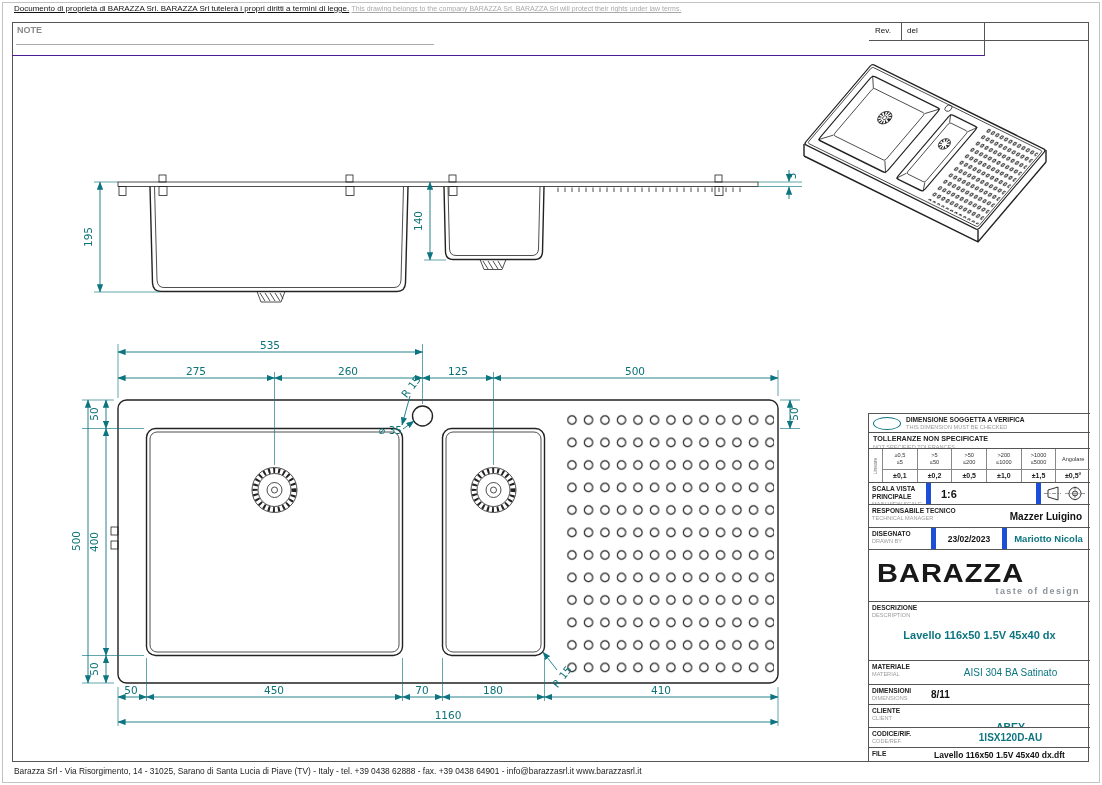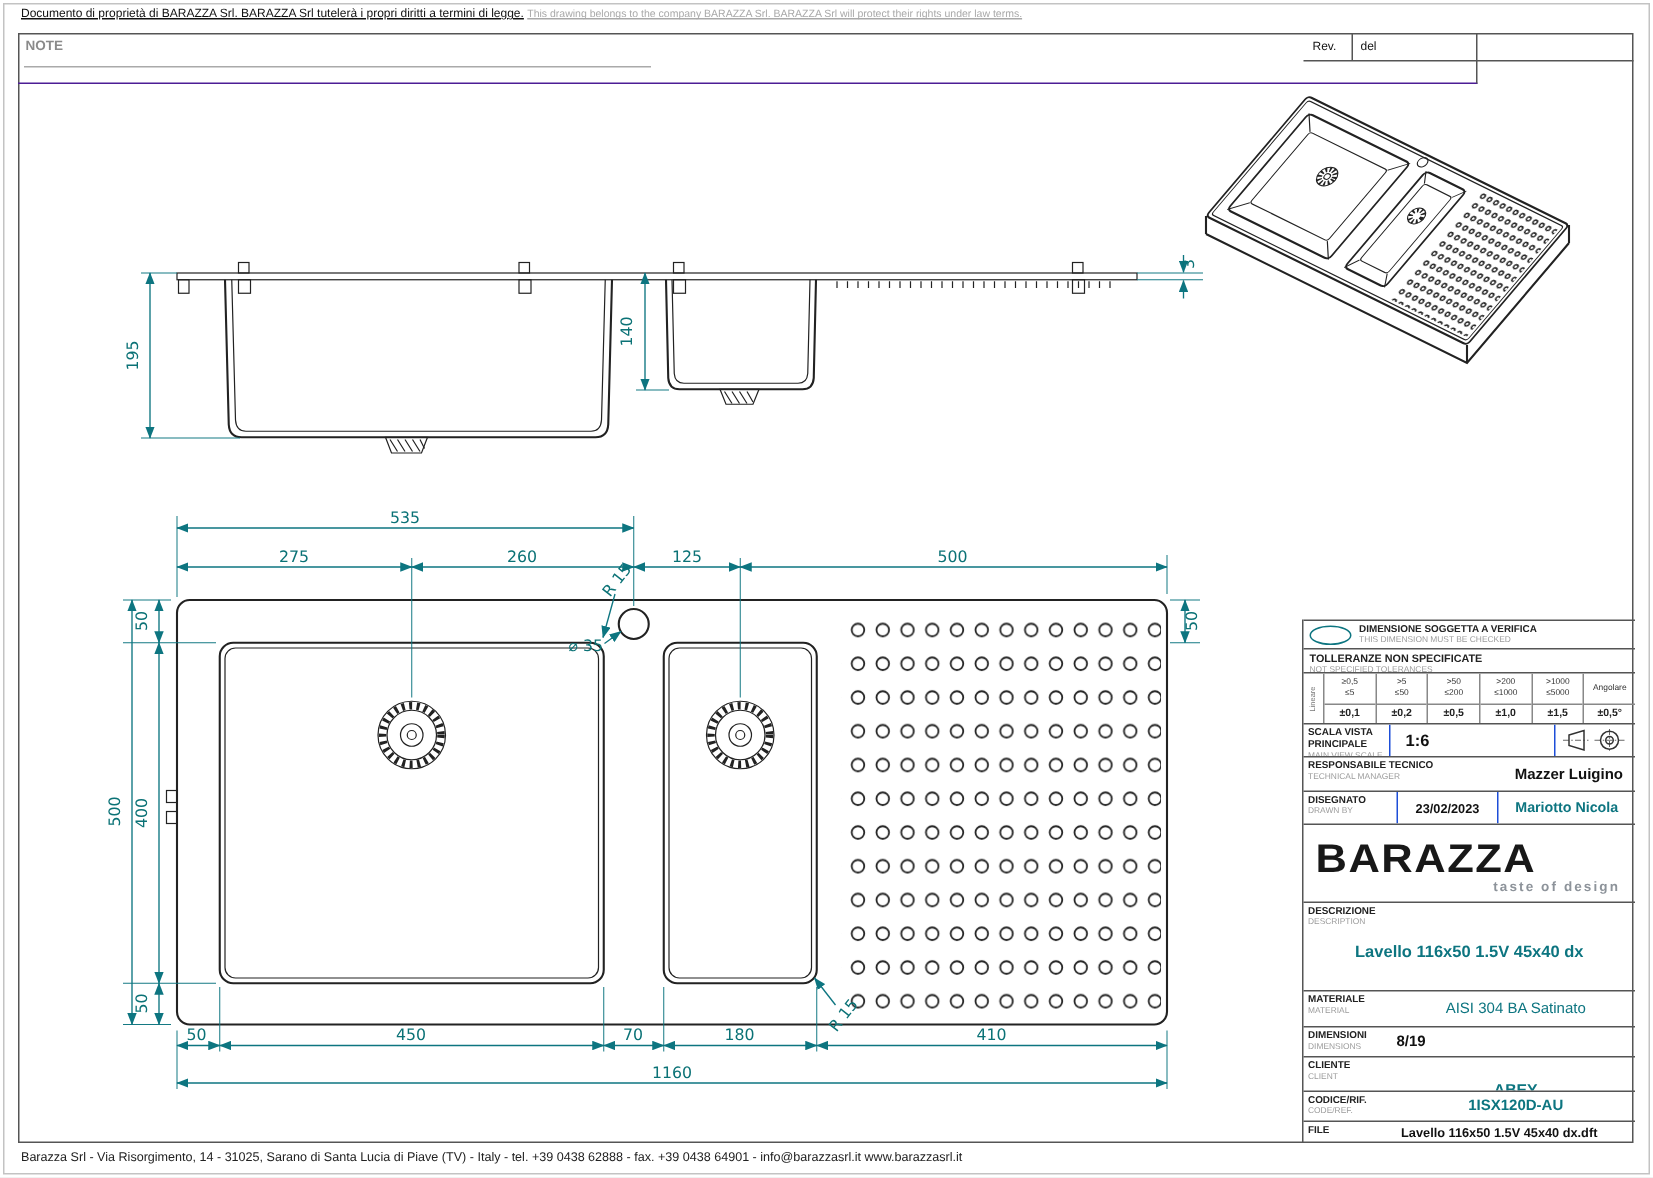--- a/index.html
+++ b/index.html
@@ -25,21 +25,21 @@
   .lbl-it{font-size:6.6px;font-weight:bold;color:#222;line-height:1.2;}
   .lbl-en{font-size:5.6px;color:#9c9c9c;line-height:1.2;}
   .teal{color:#0d7580;}
   .oval{width:26px;height:11px;border:1.6px solid #0d7580;border-radius:50%;}
   .tol-lin{width:13px;border-right:1px solid #888;display:flex;align-items:center;justify-content:center;}
   .tol-lin span{transform:rotate(-90deg);font-size:5px;color:#777;white-space:nowrap;}
   .tol-col{flex:1;border-right:1px solid #888;display:flex;flex-direction:column;}
   .tol-col:last-child{border-right:none;}
   .tol-head{height:21px;border-bottom:1px solid #888;font-size:5.6px;text-align:center;display:flex;flex-direction:column;justify-content:center;line-height:1.25;color:#333;}
   .tol-val{height:12px;font-size:7px;font-weight:bold;text-align:center;line-height:12px;color:#222;}
-  .cellL{border-left:1px solid #1d4ed8;}
+  .cellL{border-left:5px solid #1d4ed8;}
   .logo-name{position:absolute;left:8px;top:7px;font-size:29px;font-weight:bold;letter-spacing:1px;color:#181818;transform:scaleY(0.92);}
   .logo-tag{position:absolute;right:10px;bottom:5px;font-size:9px;font-weight:bold;letter-spacing:1.4px;color:#8d939a;}
   
   .footer{position:absolute;left:14px;top:766px;font-size:8.4px;color:#222;white-space:nowrap;}
   
   svg text{font-family:"DejaVu Sans",sans-serif;}
   .draw{stroke:#222;stroke-width:1.4;fill:none;}
   .thin{stroke:#222;stroke-width:0.8;fill:none;}
   .dim{stroke:#0d7580;stroke-width:0.9;fill:none;}
   .ext{stroke:#0d7580;stroke-width:0.65;fill:none;}
@@ -359,21 +359,21 @@
         <div class="lbl-en">MATERIAL</div>
       </div>
       <div class="teal" style="flex:1;display:flex;align-items:center;justify-content:center;font-size:10px;font-weight:normal;">AISI 304 BA Satinato</div>
     </div>
 
     <div class="tb-row" style="top:271px;height:20px;display:flex;">
       <div style="width:62px;padding:2px 3px;box-sizing:border-box;">
         <div class="lbl-it">DIMENSIONI</div>
         <div class="lbl-en">DIMENSIONS</div>
       </div>
-      <div style="flex:1;display:flex;align-items:center;font-size:10px;font-weight:bold;">8/19</div>
+      <div style="flex:1;display:flex;align-items:center;font-size:10px;font-weight:bold;">8/11</div>
     </div>
 
     <div class="tb-row" style="top:291px;height:23px;display:flex;">
       <div style="width:62px;padding:2px 3px;box-sizing:border-box;">
         <div class="lbl-it">CLIENTE</div>
         <div class="lbl-en">CLIENT</div>
       </div>
       <div class="teal" style="flex:1;display:flex;align-items:center;justify-content:center;font-size:10.5px;font-weight:bold;margin-top:22px;">ABEY</div>
     </div>
 

